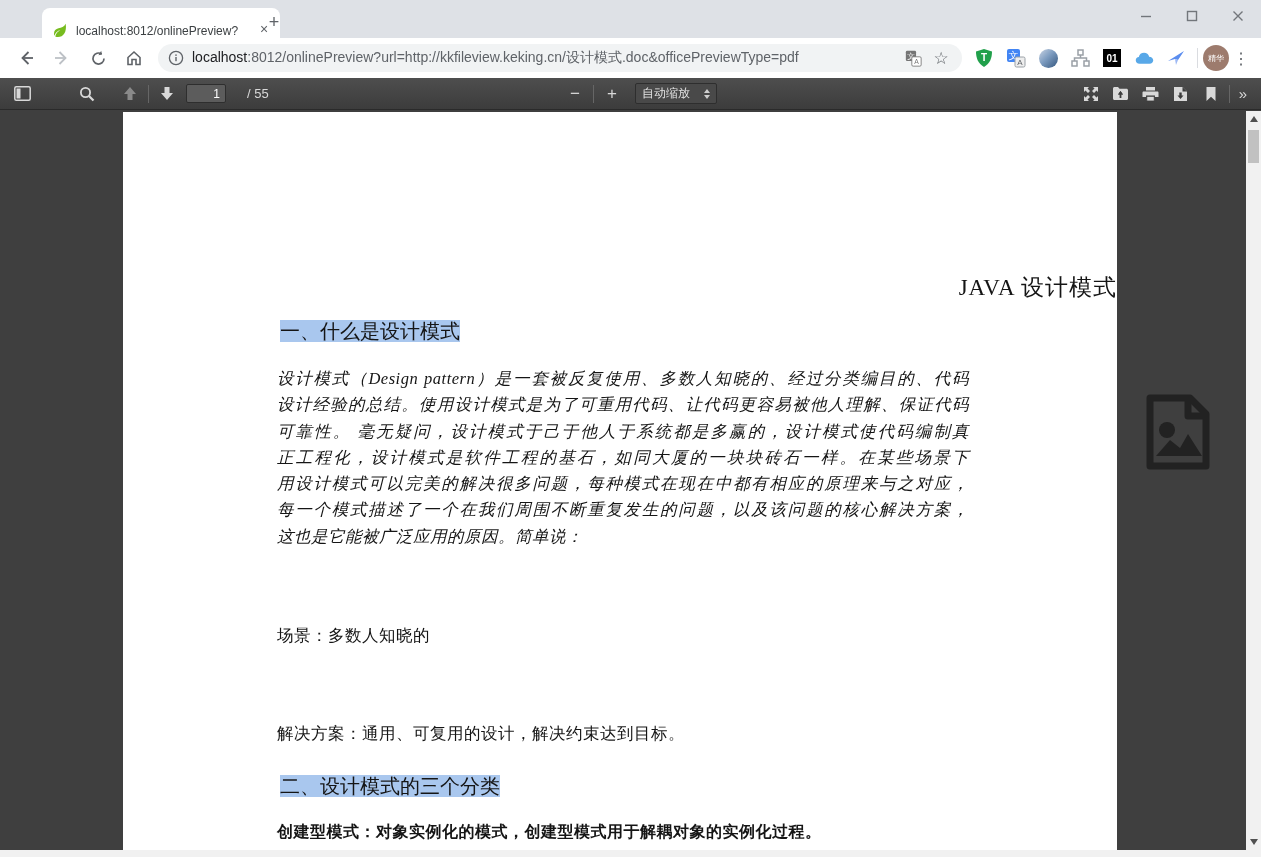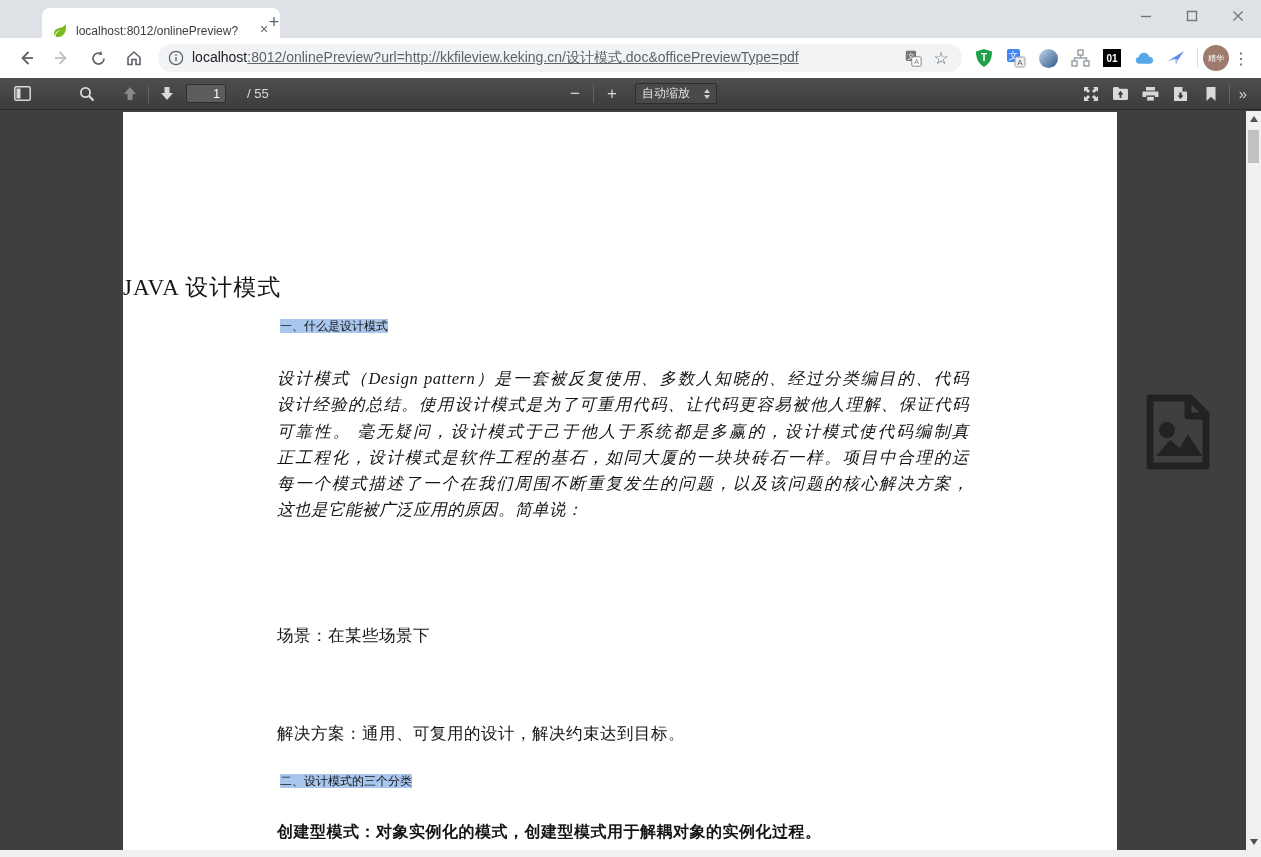--- a/index.html
+++ b/index.html
@@ -15,21 +15,21 @@
   .win-controls { position:absolute; right:0; top:0; height:38px; display:flex; }
   .win-btn { width:46px; height:32px; display:flex; align-items:center; justify-content:center; color:#5f6368; font-size:13px; }
   .win-btn svg { stroke:#72767b; }
 
   
   .navbar { position:absolute; top:38px; left:0; right:0; height:40px; background:#fff; display:flex; align-items:center; padding:0 8px; }
   .nav-icon { width:28px; height:28px; margin:0 4px; display:flex; align-items:center; justify-content:center; border-radius:50%; }
   .omnibox { flex:1; height:28px; background:#f1f3f4; border-radius:14px; margin:0 6px; display:flex; align-items:center; padding:0 10px; min-width:0; }
   .url-text { flex:1; font-size:14px; white-space:nowrap; overflow:hidden; margin-left:8px; }
   .url-host { color:#202124; }
-  .url-rest { color:#5f6368;text-decoration:underline; }
+  .url-rest { color:#5f6368; }
   .pill-icon { width:22px; height:22px; display:flex; align-items:center; justify-content:center; margin-left:6px; flex:none; }
   .ext-area { display:flex; align-items:center; flex:none; }
   .ext-icon { width:26px; height:26px; margin:0 3px; display:flex; align-items:center; justify-content:center; }
   .badge01 { width:18px; height:18px; background:#000; color:#fff; font-size:10px; font-weight:bold; display:flex; align-items:center; justify-content:center; }
   .ext-sep { width:1px; height:20px; background:#dadce0; margin:0 5px; }
   .avatar { width:26px; height:26px; border-radius:50%; background:#9d7b6d; color:#fff; font-size:8px; display:flex; align-items:center; justify-content:center; letter-spacing:0; }
   .kebab { color:#5f6368; font-size:16px; width:24px; text-align:center; }
 
   
   .pdfbar { position:absolute; top:78px; left:0; right:0; height:32px;
@@ -47,23 +47,23 @@
   .updown i { display:block; width:0; height:0; border-left:3.5px solid transparent; border-right:3.5px solid transparent; }
   .updown .u { border-bottom:4px solid #cfcfcf; }
   .updown .d { border-top:4px solid #cfcfcf; }
   .right-group { position:absolute; right:8px; display:flex; align-items:center; }
   .chevrons { font-size:15px; color:#d9d9d9; padding:0 6px; }
 
   
   .viewer { position:absolute; top:111px; left:0; right:0; bottom:7px; background:#3f3f3f; overflow:hidden; }
   .page { position:absolute; left:123px; top:1px; width:994px; height:760px; background:#fff; }
   .doc { position:relative; width:100%; height:100%; color:#151515; font-family:"Liberation Serif","DejaVu Serif",serif; }
-  .doc-title { position:absolute; top:160px; left:0; right:0; text-align:left; font-size:23px; letter-spacing:1px; }
+  .doc-title { position:absolute; top:160px; left:0; right:0; text-align:right; font-size:23px; letter-spacing:1px; }
   .hl { background:#a9c7ee; }
-  .doc-h { position:absolute; left:154px; font-size:12px; padding:2px 3px; }
+  .doc-h { position:absolute; left:154px; font-size:20px; padding:2px 3px; }
   .h1 { top:204px; }
   .h2 { top:659px; }
   .para { position:absolute; left:154px; top:254px; width:692px; font-size:16.5px; line-height:26.3px; letter-spacing:0.5px; }
   .para-line { text-align:justify; text-align-last:justify;font-style:italic; }
   .para-line.last { text-align-last:left; }
   .doc-line { position:absolute; left:154px; font-size:16.5px; letter-spacing:0.5px; }
   .bold-line { font-family:"Liberation Sans","DejaVu Sans",sans-serif; font-weight:bold; font-size:16px; }
   .l-pattern { top:464px; }
   .l-scene { top:513px; }
   .l-problem { top:562px; }
@@ -290,25 +290,26 @@
 
   <div class="viewer">
     <div class="page">
       <div class="doc">
         <div class="doc-title">JAVA 设计模式</div>
         <div class="doc-h h1"><span class="hl">一、什么是设计模式</span></div>
         <div class="para">
           <div class="para-line">设计模式（Design pattern）是一套被反复使用、多数人知晓的、经过分类编目的、代码</div>
           <div class="para-line">设计经验的总结。使用设计模式是为了可重用代码、让代码更容易被他人理解、保证代码</div>
           <div class="para-line">可靠性。 毫无疑问，设计模式于己于他人于系统都是多赢的，设计模式使代码编制真</div>
-          <div class="para-line">正工程化，设计模式是软件工程的基石，如同大厦的一块块砖石一样。项目中合理的运</div>
+          <div class="para-line">正工程化，设计模式是软件工程的基石，如同大厦的一块块砖石一样。在某些场景下</div>
+          <div class="para-line">用设计模式可以完美的解决很多问题，每种模式在现在中都有相应的原理来与之对应，</div>
           <div class="para-line">每一个模式描述了一个在我们周围不断重复发生的问题，以及该问题的核心解决方案，</div>
           <div class="para-line last">这也是它能被广泛应用的原因。简单说：</div>
         </div>
-        <div class="doc-line l-scene">场景：在某些场景下</div>
+        <div class="doc-line l-scene">场景：多数人知晓的</div>
         <div class="doc-line l-solution">解决方案：通用、可复用的设计，解决约束达到目标。</div>
         <div class="doc-h h2"><span class="hl">二、设计模式的三个分类</span></div>
         <div class="doc-line bold-line l-creational">创建型模式：对象实例化的模式，创建型模式用于解耦对象的实例化过程。</div>
       </div>
     </div>
 
     <div class="img-placeholder">
       <svg width="76" height="80" viewBox="0 0 76 80">
           <path d="M10 6 L50 6 L66 22 L66 74 L10 74 Z" fill="none" stroke="#222" stroke-width="7" stroke-linejoin="round"></path>
           <path d="M48 8 L48 24 L64 24" fill="none" stroke="#222" stroke-width="7" stroke-linejoin="round"></path>

